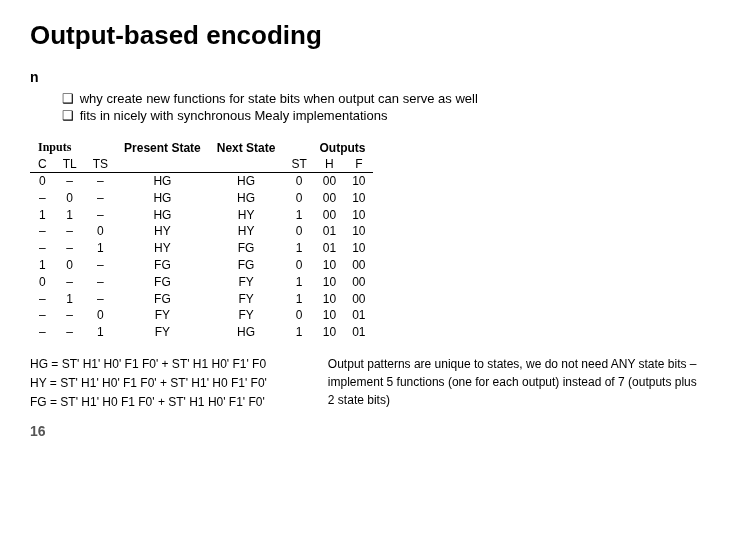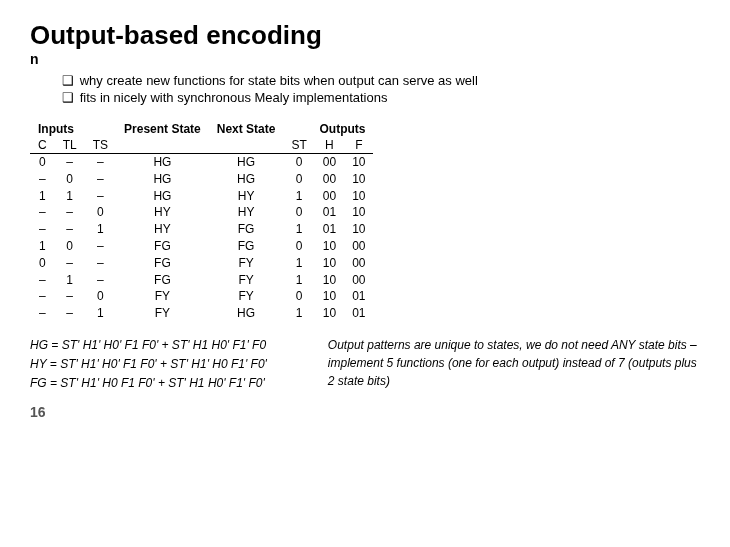--- a/index.html
+++ b/index.html
@@ -8,20 +8,21 @@
       background: #fff;
       width: 730px;
       min-height: 547px;
       padding: 20px 30px;
       font-size: 13px;
       color: #000;
     }
     h1 {
       font-size: 26px;
       font-weight: bold;
+      margin-bottom: 18px;
       color: #000;
     }
     .bullet-section {
       margin-bottom: 16px;
     }
     .main-bullet {
       display: flex;
       align-items: flex-start;
       margin-bottom: 6px;
     }
@@ -70,29 +71,29 @@
     }
     .sub-header-row th {
       border-bottom: 1px solid #000;
     }
     .data-row td {
       padding: 0px 8px;
       line-height: 1.4;
     }
     .inputs-header {
       text-align: left !important;
+      font-family: Liberation Serif, serif;
     }
     .outputs-header {
       text-align: left;
     }
     .bottom-section {
       margin-top: 14px;
       display: flex;
       gap: 20px;
-      font-style: italic;
     }
     .equations {
       flex: 0 0 auto;
       font-size: 12px;
       line-height: 1.6;
     }
     .output-note {
       flex: 1;
       font-size: 12px;
       line-height: 1.5;

